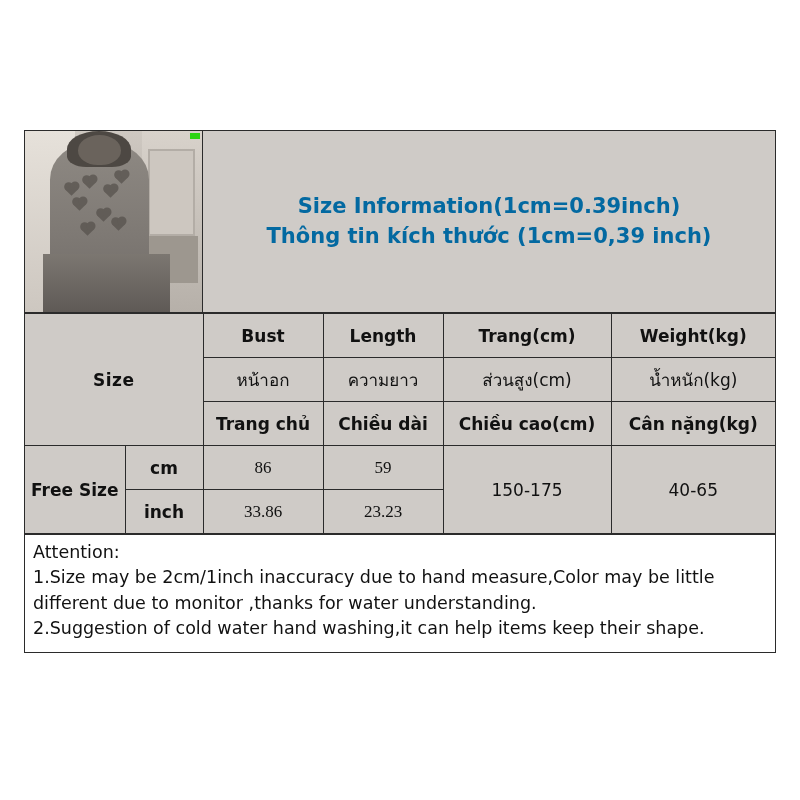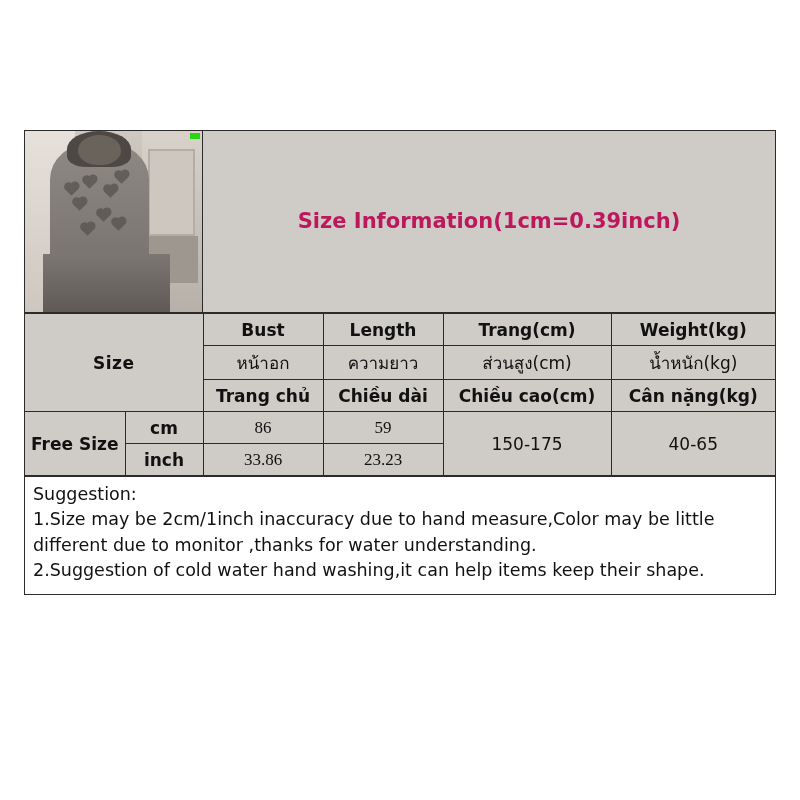--- a/index.html
+++ b/index.html
@@ -110,41 +110,41 @@
     display: flex;
     flex-direction: column;
     align-items: center;
     justify-content: center;
     text-align: center;
     padding: 6px 10px;
     box-sizing: border-box;
   }
   .title-cell .t-line {
     font-weight: bold;
-    color: #be185d;
+    color: #0369a1;
     line-height: 1.42;
     font-size: 21px;
     white-space: nowrap;
   }
 
   
   table.grid {
     width: 100%;
     border-collapse: collapse;
     table-layout: fixed;
   }
   table.grid td {
     border: 1px solid #2b2b2b;
     text-align: center;
     vertical-align: middle;
     color: #111;
     font-size: 17px;
     padding: 3px 2px;
     background: #cfcbc7;
-    height: 32px;
+    height: 44px;
     box-sizing: border-box;
   }
   table.grid td.nb-left { border-left: none; }
   table.grid td.nb-right { border-right: none; }
 
   .col-size { width: 100px; }
   .col-unit { width: 78px; }
   .col-bust { width: 120px; }
   .col-len  { width: 120px; }
   .col-h    { width: 168px; }
@@ -211,20 +211,21 @@
           <div class="heart" style="left:33%; top:52%;"></div>
           <div class="heart" style="left:52%; top:23%;"></div>
           <div class="heart" style="left:24%; top:30%;"></div>
           <div class="heart" style="left:50%; top:49%;"></div>
           <div class="green-dot"></div>
         </div>
       </div>
 
       <div class="title-cell">
         <div class="t-line">Size Information(1cm=0.39inch)</div>
+        <div class="t-line">Thông tin kích thước (1cm=0,39 inch)</div>
       </div>
     </div>
 
     <table class="grid">
       <colgroup>
         <col class="col-size">
         <col class="col-unit">
         <col class="col-bust">
         <col class="col-len">
         <col class="col-h">
@@ -261,20 +262,20 @@
         </tr>
         <tr>
           <td class="unit-cell">inch</td>
           <td class="val-cell">33.86</td>
           <td class="val-cell">23.23</td>
         </tr>
       </tbody>
     </table>
 
     <div class="attention">
-      <p>Suggestion:</p>
+      <p>Attention:</p>
       <p>1.Size may be 2cm/1inch inaccuracy due to hand measure,Color may be little</p>
       <p>different due to monitor ,thanks for water understanding.</p>
       <p>2.Suggestion of cold water hand washing,it can help items keep their shape.</p>
     </div>
 
   </div>
 </div>
 
 </body></html>

